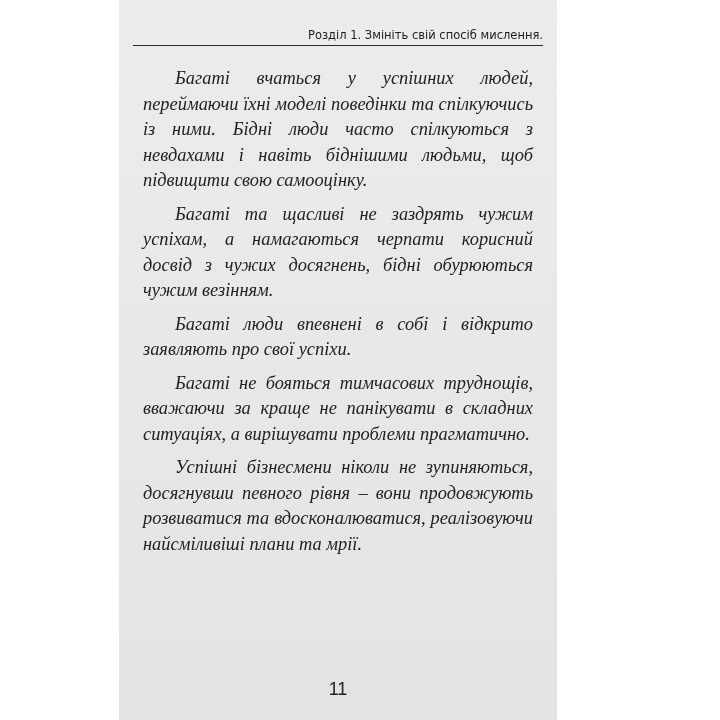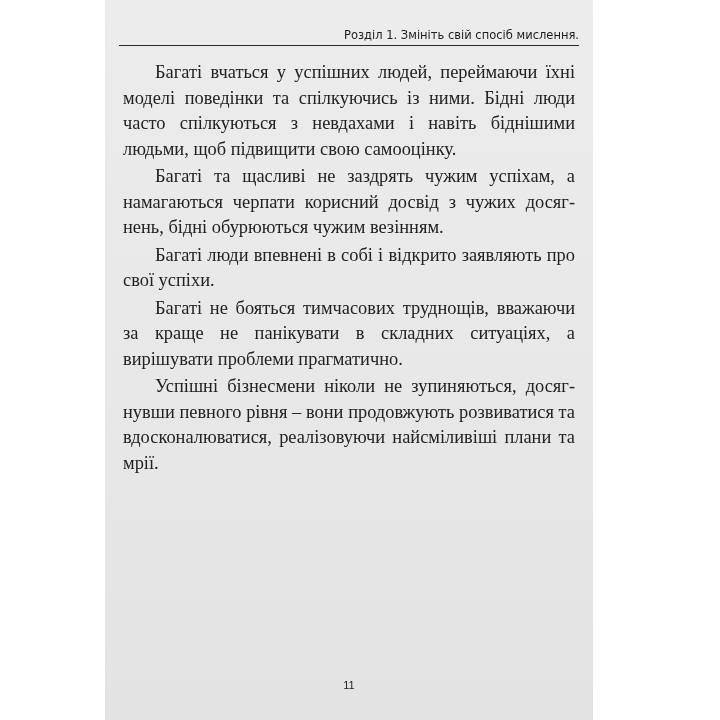--- a/index.html
+++ b/index.html
@@ -1,38 +1,38 @@
 <!DOCTYPE html>
 <html><head>
   <meta charset="utf-8">
   <style>
     html, body { margin: 0; padding: 0; }
     body {
       width: 720px; height: 720px; background: #ffffff; position: relative; overflow: hidden;
     }
     .page {
-      position: absolute; left: 105px; top: 0; width: 488px; height: 720px;
+      position: absolute; left: 119px; top: 0; width: 438px; height: 720px;
       background: linear-gradient(180deg, #ececec 0%, #e8e8e8 50%, #e3e3e3 100%);
     }
     .running-head {
       position: absolute; left: 14px; right: 14px; top: 28px;
       text-align: right;
       font-family: "DejaVu Sans", sans-serif; font-size: 11.5px; color: #1c1c1c;
       padding-bottom: 3px; border-bottom: 1px solid #2a2a2a;
     }
     .body-text {
       position: absolute; left: 16px; right: 16px; top: 58px;
       font-family: "Liberation Serif", serif; font-size: 18.4px; line-height: 25.5px;
       color: #222; text-align: justify;
     }
-    .body-text p { margin: 2px; text-indent: 32px; }
+    .body-text p { margin: 8px; text-indent: 32px; font-style: italic; }
     .body-text p + p { margin-top: 2px; }
     .page-number {
       position: absolute; left: 0; right: 0; top: 679px; text-align: center;
-      font-family: Liberation Sans, sans-serif; font-size: 11px; color: #222;
+      font-family: Liberation Sans, sans-serif; font-size: 18px; color: #222;
     }
   </style>
 </head>
 <body>
 
 <div class="page">
   <div class="running-head">Розділ 1. Змініть свій спосіб мислення.</div>
   <div class="body-text">
     <p>Багаті вчаться у успішних людей, переймаючи їхні моделі поведінки та спілкуючись із ними. Бідні люди часто спілкуються з невдахами і навіть біднішими людьми, щоб підвищити свою самооцінку.</p>
     <p>Багаті та щасливі не заздрять чужим успіхам, а намагаються черпати корисний досвід з чужих досяг­нень, бідні обурюються чужим везінням.</p>

